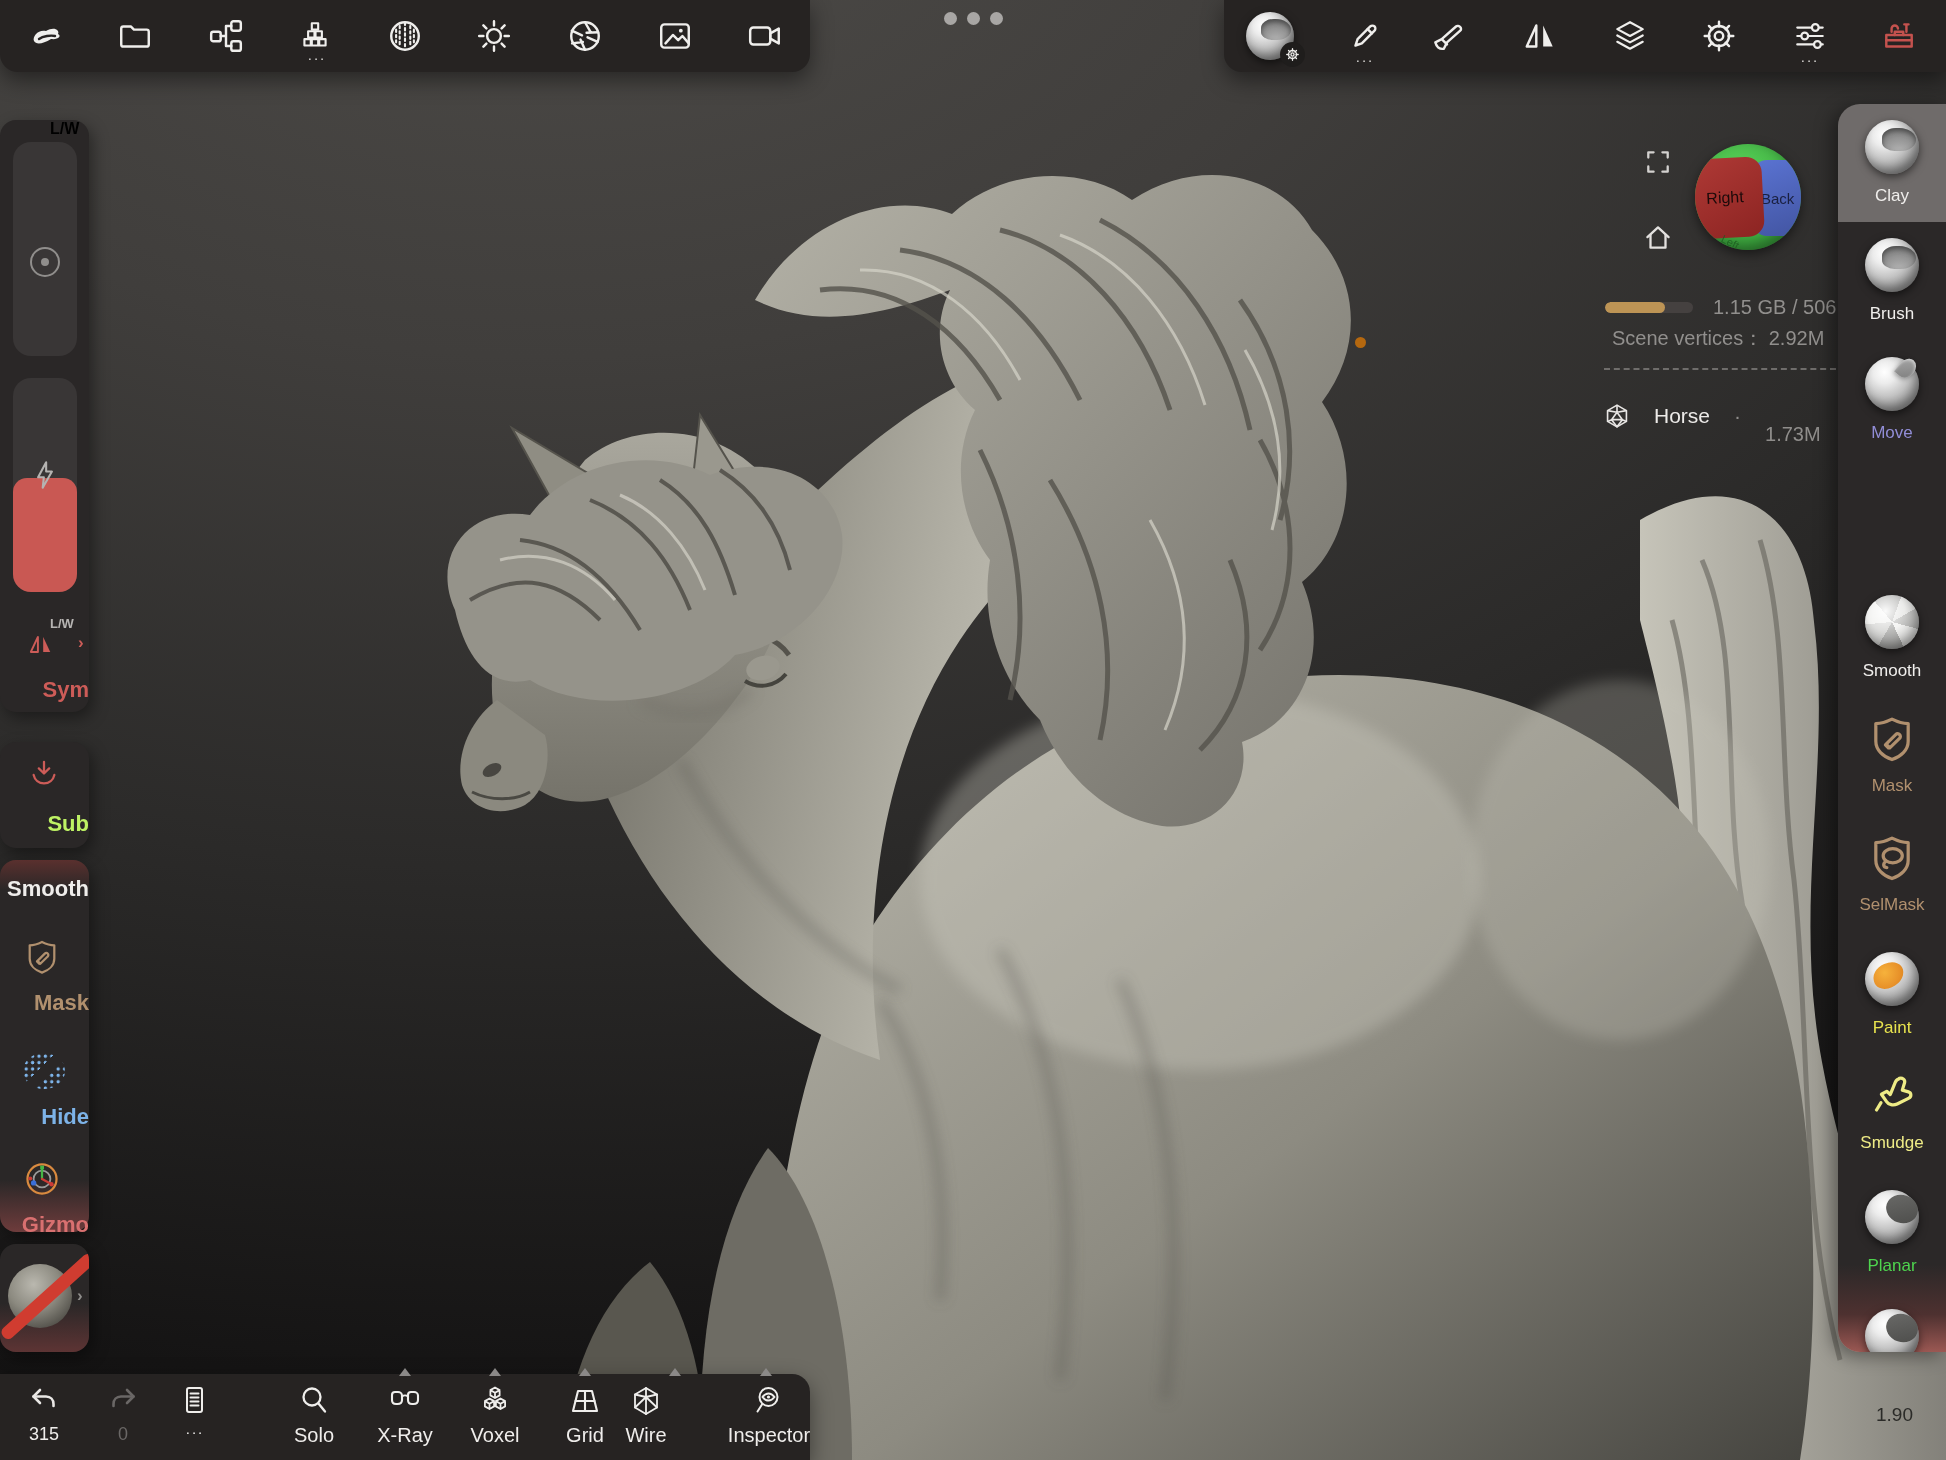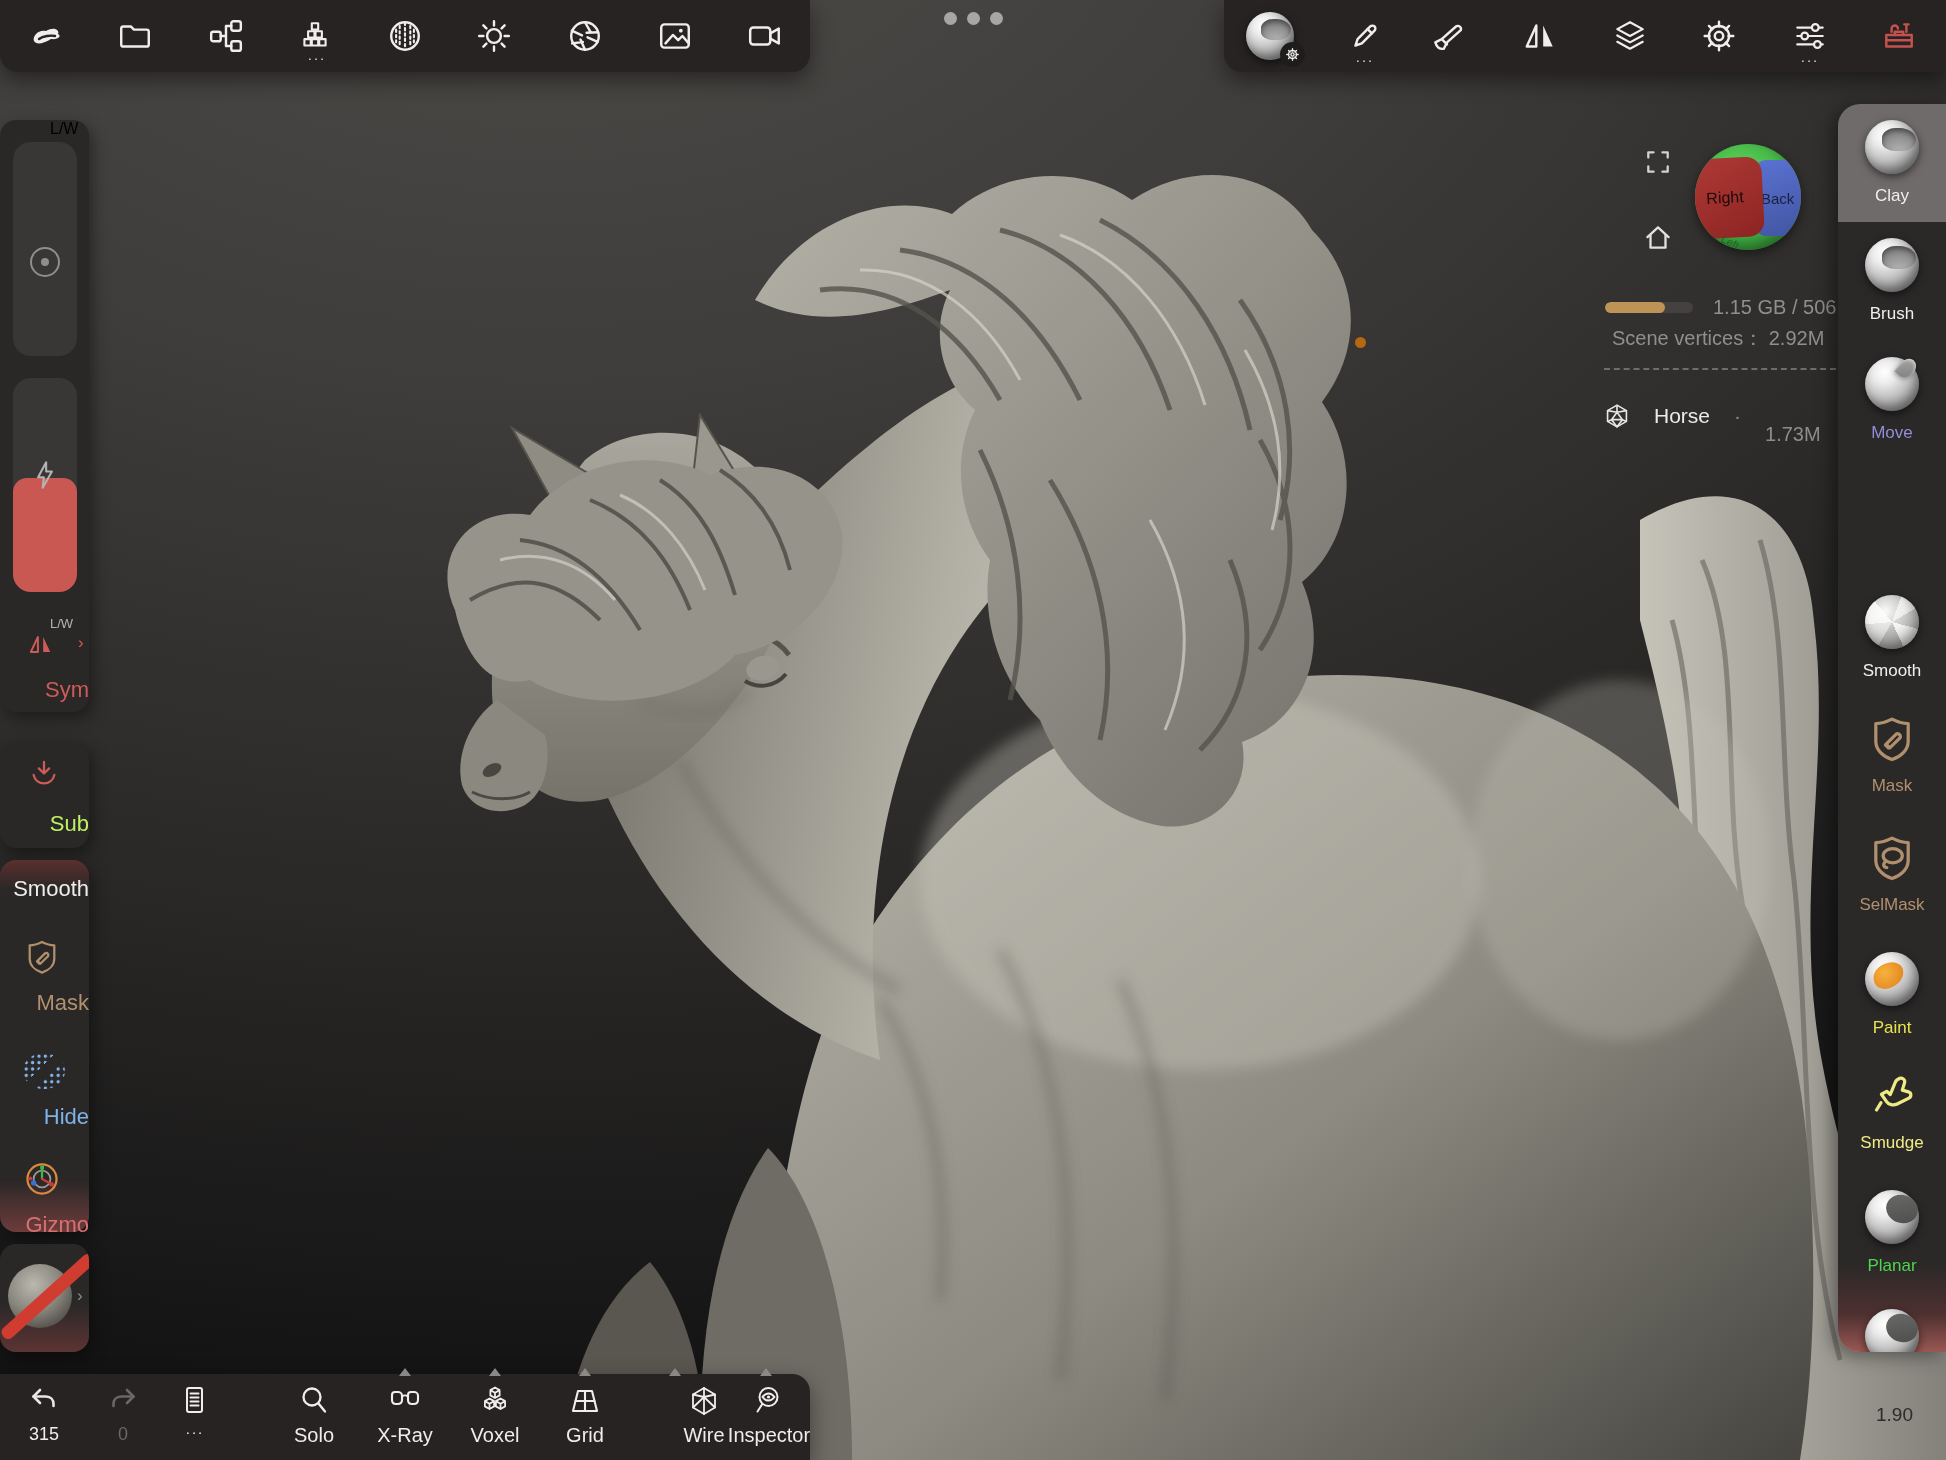--- a/index.html
+++ b/index.html
@@ -19,21 +19,21 @@
   .smoothsp::after{content:'';position:absolute;inset:0;border-radius:50%;background:radial-gradient(circle at 38% 30%, rgba(255,255,255,.95) 0%, rgba(255,255,255,.25) 38%, rgba(0,0,0,.25) 85%);}
   .paintblob::after{content:'';position:absolute;width:58%;height:46%;left:14%;top:20%;border-radius:58% 42% 62% 40%;transform:rotate(-14deg);background:radial-gradient(circle at 40% 35%, #f6b23c 0%, #e8922a 60%, #d57d18 100%);}
   .flatface::after{content:'';position:absolute;width:60%;height:52%;right:2%;top:10%;border-radius:50%;transform:rotate(18deg);background:linear-gradient(150deg,#6b6b69,#4c4c4a);}
   .toollabel{width:100%;text-align:center;font-size:17px;}
   
   #toolbar-right-panel{left:1838px;top:104px;width:108px;height:1248px;border-radius:22px 0 0 22px;
      background:linear-gradient(180deg,#2b2828 0%, #2b2828 93%, #4e3130 97%, #9b5853 100%);box-shadow:-6px 4px 18px rgba(0,0,0,.4);overflow:hidden;}
   .toolcell{position:absolute;left:0;width:108px;height:118px;display:flex;flex-direction:column;align-items:center;padding-top:16px;box-sizing:border-box;background:none;border:none;cursor:pointer;gap:12px;}
   .toolcell.sel{background:#6f6b6a;}
   
-  .lpanel{background:#2a2727;border-radius:16px;box-shadow:4px 6px 16px rgba(0,0,0,.4);}
+  .lpanel{background:#2a2727;border-radius:16px;box-shadow:4px 6px 16px rgba(0,0,0,.4);font-weight:bold;}
   .ltrack{position:absolute;left:13px;width:64px;border-radius:18px;background:#393636;}
   .llabel{position:absolute;left:0;width:89px;text-align:right;font-size:22px;}
   .hide-dots{width:42px;height:36px;position:relative;background-image:radial-gradient(#7db3e8 1.7px,transparent 1.9px);background-size:6.4px 6.4px;border-radius:50%;}
   .hide-dots::after{content:'';position:absolute;inset:-3px;background:linear-gradient(135deg,transparent 43%, #2a2727 43%, #2a2727 59%, transparent 59%);}
   
   .bitem{position:absolute;top:1384px;width:76px;display:flex;flex-direction:column;align-items:center;gap:6px;background:none;border:none;padding:0;cursor:pointer;}
   .blabel{color:#efedeb;font-size:20px;white-space:nowrap;}
   .caret{position:absolute;top:1368px;width:0;height:0;border-left:6px solid transparent;border-right:6px solid transparent;border-bottom:8px solid #8b8988;}
   .statgray{color:#918f8d;font-size:20px;white-space:nowrap;}
 </style>
@@ -505,21 +505,21 @@
   <div class="caret" style="left:579px;"></div>
   <button class="bitem" style="left:547px;">
     <svg class="ic" width="34" height="34" viewBox="0 0 34 34" style="stroke-width:2.1">
       <path d="M10 7h14l5 20H5z"></path>
         <path d="M17 7v20M7.5 17h19"></path>
     </svg>
     <span class="blabel">Grid</span>
   </button>
 
   <div class="caret" style="left:669px;"></div>
-  <button class="bitem" style="left:666px;">
+  <button class="bitem" style="left:608px;">
     <svg class="ic" width="34" height="34" viewBox="0 0 34 34" style="stroke-width:1.8">
       <path d="M17 4l11 6.5v13L17 30 6 23.5v-13z"></path>
       <path d="M17 4v9M6 10.5l11 2.5 11-2.5M6 23.5l11-10.5 11 10.5M17 13v17"></path>
     </svg>
     <span class="blabel">Wire</span>
   </button>
 
   <div class="caret" style="left:760px;"></div>
   <button class="bitem" style="left:724px;width:90px;">
     <svg class="ic" width="34" height="34" viewBox="0 0 34 34" style="stroke-width:2">

